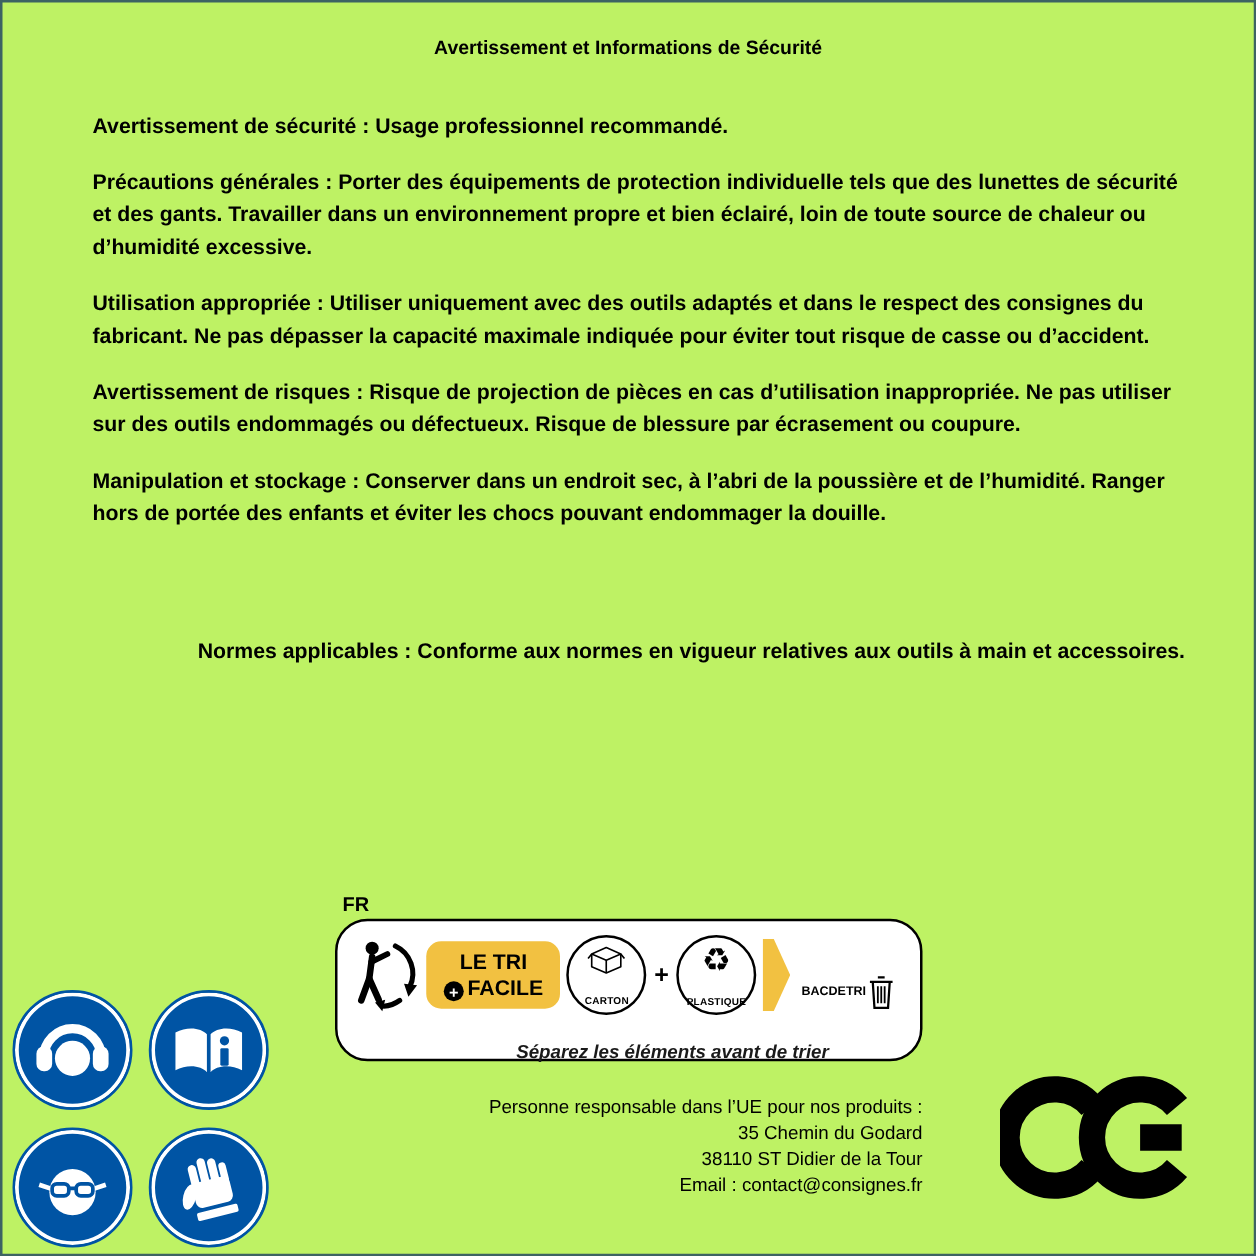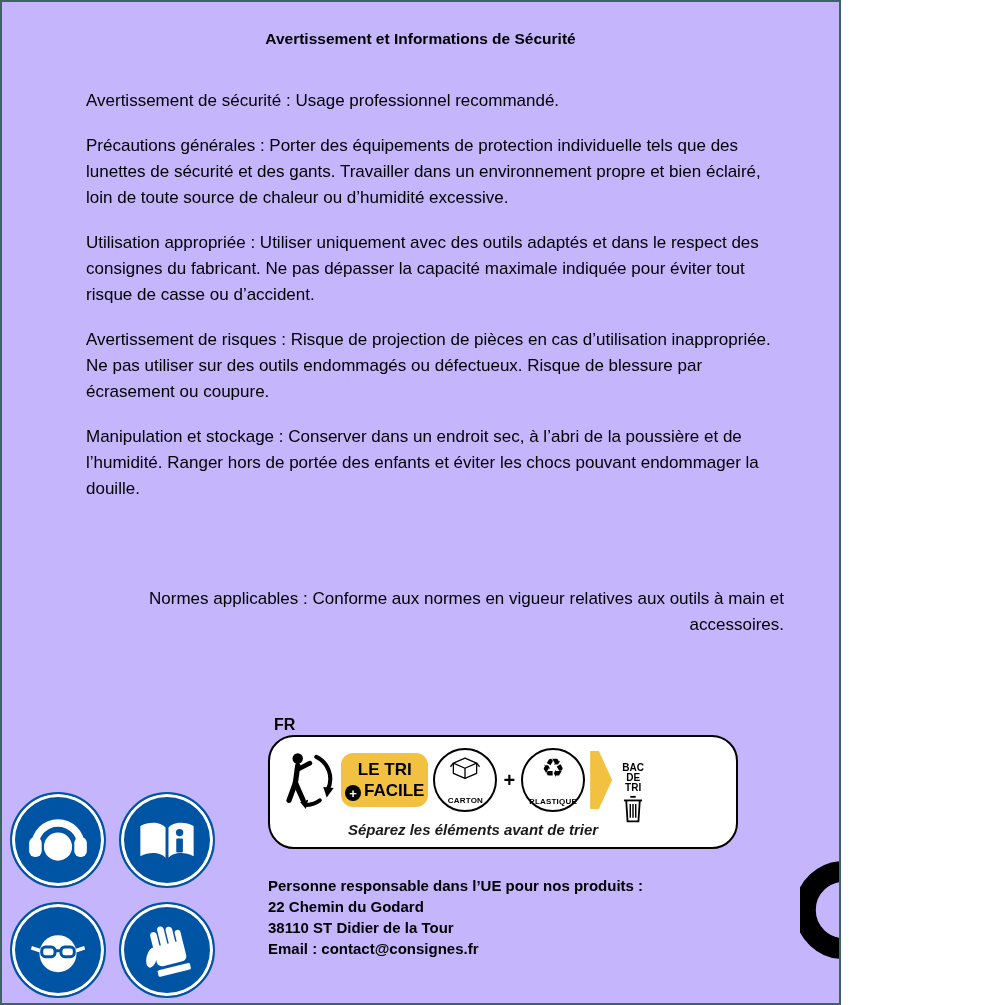--- a/index.html
+++ b/index.html
@@ -1,29 +1,29 @@
 <!DOCTYPE html>
 <html><head>
 <meta charset="utf-8">
 <style>
   html,body { margin:0; padding:0; background:#fff; }
   .page {
-    position:relative; width:841px; height:1005px; box-sizing:border-box;
-    background:#c4b5fd; border:2px solid #3d6363; overflow:hidden;
+    position:relative; width:1005px; height:1005px; box-sizing:border-box;
+    background:#bef264; border:2px solid #3d6363; overflow:hidden;
     font-family:"Liberation Sans", sans-serif; color:#000;
   }
   .doc-title {
     position:absolute; top:28px; left:0; right:0;
     text-align:center; font-size:15.5px; font-weight:bold;
   }
   .content {
     position:absolute; top:86px; left:72px; right:55px;
     font-size:17px; line-height:26px;
   }
-  .content p { margin:0 0 19px 12px; }
+  .content p { margin:0 0 19px 0;font-weight:bold; }
   .content p.big-gap { margin-top:84px;text-align:right; }
 
   
   .pictos {
     position:absolute; left:8px; top:790px; width:212px;
     display:flex; flex-wrap:wrap; row-gap:14px; column-gap:13px;
   }
   .picto {
     width:92px; height:92px; border-radius:50%;
     background:#0054a4; border:2px solid #0054a4; box-sizing:content-box;
@@ -33,21 +33,21 @@
 
   
   .infotri-wrap { position:absolute; left:266px; top:714px; width:470px; }
   .fr-label { font-weight:bold; font-size:16px; margin:0 0 1px 6px; }
   .infotri-box {
     border:2px solid #000; border-radius:26px; background:#fff;
     height:114px; box-sizing:border-box; padding:6px 8px 4px 8px;
   }
   .infotri-main { display:flex; align-items:center; height:74px; gap:5px; }
   .tri-pill {
-    background:#F2C141; border-radius:12px; padding:6px 4px;
+    background:#F2C141; border-radius:12px; padding:6px 14px;
     text-align:center; font-weight:bold; font-size:17px; line-height:21px;
     white-space:nowrap;
   }
   .plus-circle {
     display:inline-flex; width:16px; height:16px; border-radius:50%;
     background:#000; color:#fff; align-items:center; justify-content:center;
     font-size:13px; line-height:1; margin-right:3px; vertical-align:-2px;
     font-weight:bold;
   }
   .mat-circle {
@@ -56,33 +56,33 @@
     display:flex; flex-direction:column; align-items:center; justify-content:center;
   }
   .mat-label { font-size:8px; font-weight:bold; letter-spacing:0.2px; margin-top:16px; }
   .recycle-glyph { font-size:26px; line-height:26px; }
   .mat-plus { font-size:20px; font-weight:bold; padding:0 1px; }
   .wedge {
     width:22px; height:58px; background:#F2C141; flex:0 0 auto;
     clip-path: polygon(0 0, 40% 0, 100% 50%, 40% 100%, 0 100%);
   }
   .bin-area {
-    display:flex; flex-direction:column; align-items:center;
+    display:flex; flex-direction:row; align-items:center;
     font-size:10px; font-weight:bold; line-height:10px; margin-left:4px;margin-top:27px;
   }
   .bin-area svg { margin-top:2px; }
   .infotri-caption {
-    font-style:italic; font-weight:bold; font-size:15px;
-    padding-left:70px; margin-top:4px; color:#1a1a1a;
+    text-align:center; font-style:italic; font-weight:bold; font-size:15px;
+    padding-left:70px; margin-top:16px; color:#1a1a1a;
   }
 
   
   .responsible {
     position:absolute; left:266px; top:873px; width:470px;
-    text-align:left; font-size:15px; font-weight:bold; line-height:21px;
+    text-align:right; font-size:15px; font-weight:normal; line-height:21px;
   }
 
   
   .ce { position:absolute; left:798px; top:850px; }
 </style>
 </head>
 <body>
 
 <div class="page">
 
@@ -190,21 +190,21 @@
             </g>
           </svg>
         </div>
       </div>
       <div class="infotri-caption">Séparez les éléments avant de trier</div>
     </div>
   </div>
 
   <div class="responsible">
     <div>Personne responsable dans l’UE pour nos produits :</div>
-    <div>22 Chemin du Godard</div>
+    <div>35 Chemin du Godard</div>
     <div>38110 ST Didier de la Tour</div>
     <div>Email : contact@consignes.fr</div>
   </div>
 
   <div class="ce" aria-label="CE">
     <svg viewBox="0 0 185 120" width="162" height="116">
       <g stroke="#000" stroke-width="24" fill="none">
         <path d="M 83.7 31.7 A 44 44 0 1 0 83.7 88.3"></path>
         <path d="M 161.7 31.7 A 44 44 0 1 0 161.7 88.3"></path>
         <path d="M 128 60 H 166"></path>

